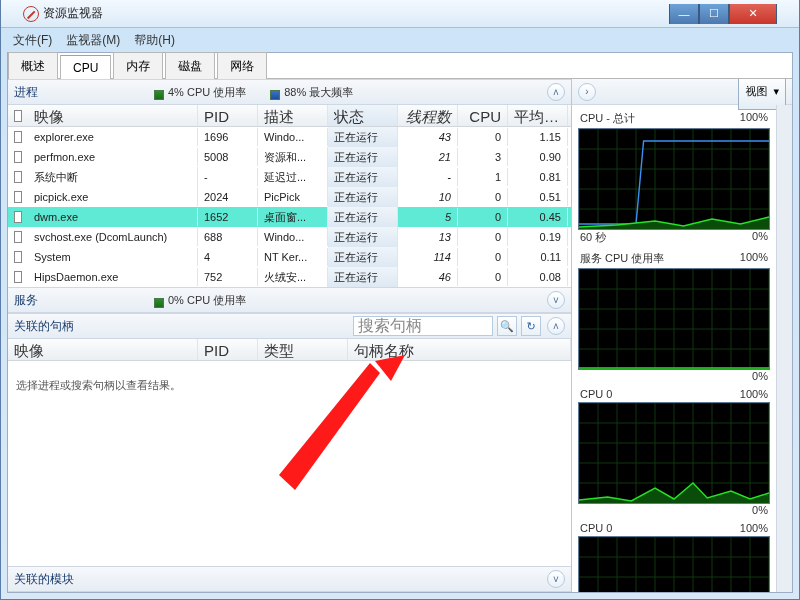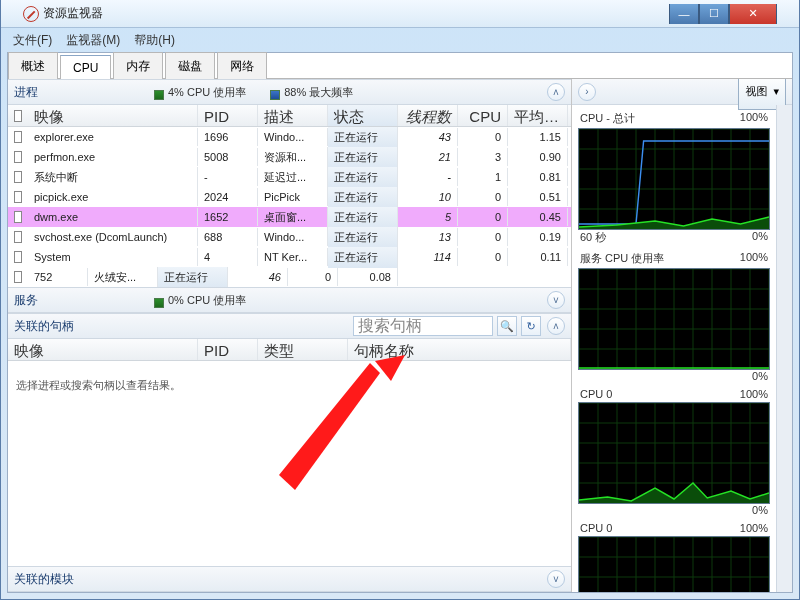--- a/index.html
+++ b/index.html
@@ -37,21 +37,21 @@
   .col-img{flex:0 0 170px;}
   .col-pid{flex:0 0 60px;}
   .col-desc{flex:0 0 70px;}
   .col-status{flex:0 0 70px;}
   .col-thr{flex:0 0 60px;text-align:right;font-style:italic;}
   .col-cpu{flex:0 0 50px;text-align:right;}
   .col-avg{flex:0 0 60px;text-align:right;}
   .tbody{font-size:11px;color:#222;}
   .row{height:20px;display:flex;align-items:center;}
   .row:nth-child(odd){background:#fff;}
-  .row.sel{background:#f0abfc;}
+  .row.sel{background:#5eead4;}
   .chk{width:12px;height:12px;border:1px solid #888;background:#fff;}
   .sorted{background:linear-gradient(#eef4fa,#dde8f3)!important;}
   
   .handles-search{position:relative;display:flex;align-items:center;gap:4px;}
   .searchbox{width:140px;height:20px;border:1px solid #b7cbe0;background:#fff;display:flex;align-items:center;padding:0 4px;font-size:16px;color:#888;}
   .iconbtn{width:20px;height:20px;border:1px solid #b7cbe0;background:linear-gradient(#fff,#e9f1f9);display:flex;align-items:center;justify-content:center;font-size:11px;color:#2a5a9a;cursor:pointer;}
   .handles-body{flex:1;display:flex;flex-direction:column;}
   .emptymsg{padding:8px;font-size:11px;color:#555;margin-top:9px;}
   
   .rightbar{height:26px;background:linear-gradient(#f6f8fb,#e6edf4);border-bottom:1px solid #cfd8e2;display:flex;align-items:center;padding:0 6px;gap:8px;}
@@ -204,20 +204,21 @@
               <div class="col-desc">NT Ker...</div>
   <div class="col-status sorted">正在运行</div>
               <div class="col-thr">114</div>
               <div class="col-cpu">0</div>
               <div class="col-avg">0.11</div>
             </div>
             <div class="row">
               <div class="col-chk">
                 <span class="chk"></span>
               </div>
+  <div class="col-img">HipsDaemon.exe</div>
               <div class="col-pid">752</div>
               <div class="col-desc">火绒安...</div>
   <div class="col-status sorted">正在运行</div>
               <div class="col-thr">46</div>
               <div class="col-cpu">0</div>
               <div class="col-avg">0.08</div>
             </div>
           </div>
 
         <div class="sechdr">

